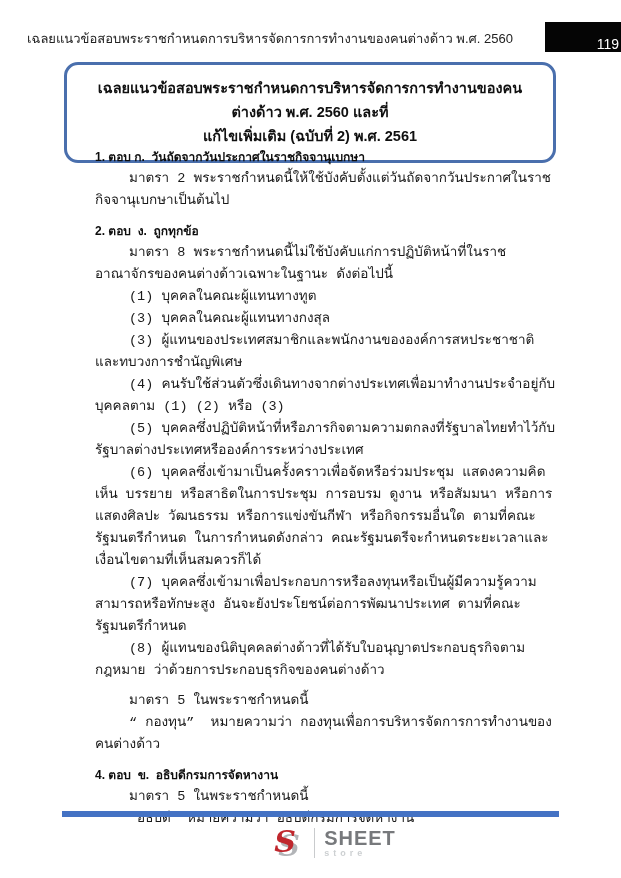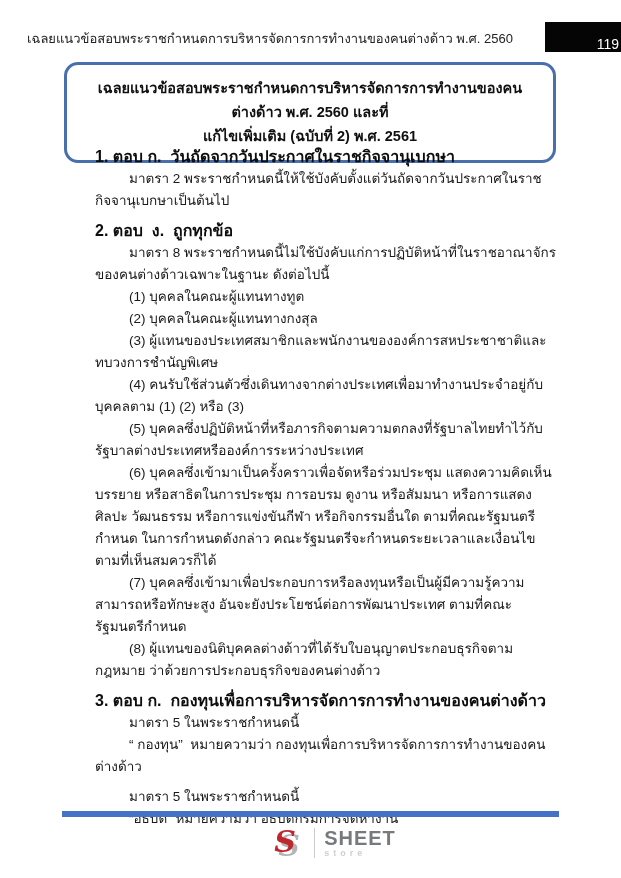--- a/index.html
+++ b/index.html
@@ -33,25 +33,25 @@
     text-align:center;font-weight:700;font-size:14.5px;line-height:24px;
     color:#101010;
   }
   
   .content{
     position:absolute;top:146px;left:95px;width:462px;
     font-size:13.5px;line-height:22px;color:#1a1a1a;
   }
   .question + .question{margin-top:8px;}
   .q-head{
-    font-weight:700;font-size:16px;color:#0d0d0d;
+    font-weight:700;font-size:12px;color:#0d0d0d;
     white-space:pre-wrap;
   }
   .q-para{
-    text-indent:34px;white-space:pre-wrap;
+    text-indent:34px;white-space:pre-wrap;font-family:Liberation Mono, monospace;
   }
   
   .footer-bar{
     position:absolute;top:811px;left:62px;width:497px;height:6px;
     background:#4472c4;
   }
   .footer-logo{
     position:absolute;top:824px;left:0;width:100%;
     display:flex;align-items:center;justify-content:center;
   }
@@ -94,34 +94,34 @@
 
   <div class="content" id="questions">
       <div class="question">
         <div class="q-head">1. ตอบ ก.  วันถัดจากวันประกาศในราชกิจจานุเบกษา</div>
         <div class="q-para">มาตรา 2 พระราชกำหนดนี้ให้ใช้บังคับตั้งแต่วันถัดจากวันประกาศในราชกิจจานุเบกษาเป็นต้นไป</div>
       </div>
       <div class="question">
         <div class="q-head">2. ตอบ  ง.  ถูกทุกข้อ</div>
         <div class="q-para">มาตรา 8 พระราชกำหนดนี้ไม่ใช้บังคับแก่การปฏิบัติหน้าที่ในราชอาณาจักรของคนต่างด้าวเฉพาะในฐานะ ดังต่อไปนี้</div>
         <div class="q-para">(1) บุคคลในคณะผู้แทนทางทูต</div>
-        <div class="q-para">(2) บุคคลในคณะผู้แทนทางกงสุล</div>
+        <div class="q-para">(3) บุคคลในคณะผู้แทนทางกงสุล</div>
         <div class="q-para">(3) ผู้แทนของประเทศสมาชิกและพนักงานขององค์การสหประชาชาติและทบวงการชำนัญพิเศษ</div>
         <div class="q-para">(4) คนรับใช้ส่วนตัวซึ่งเดินทางจากต่างประเทศเพื่อมาทำงานประจำอยู่กับบุคคลตาม (1) (2) หรือ (3)</div>
         <div class="q-para">(5) บุคคลซึ่งปฏิบัติหน้าที่หรือภารกิจตามความตกลงที่รัฐบาลไทยทำไว้กับรัฐบาลต่างประเทศหรือองค์การระหว่างประเทศ</div>
         <div class="q-para">(6) บุคคลซึ่งเข้ามาเป็นครั้งคราวเพื่อจัดหรือร่วมประชุม แสดงความคิดเห็น บรรยาย หรือสาธิตในการประชุม การอบรม ดูงาน หรือสัมมนา หรือการแสดงศิลปะ วัฒนธรรม หรือการแข่งขันกีฬา หรือกิจกรรมอื่นใด ตามที่คณะรัฐมนตรีกำหนด ในการกำหนดดังกล่าว คณะรัฐมนตรีจะกำหนดระยะเวลาและเงื่อนไขตามที่เห็นสมควรก็ได้</div>
         <div class="q-para">(7) บุคคลซึ่งเข้ามาเพื่อประกอบการหรือลงทุนหรือเป็นผู้มีความรู้ความสามารถหรือทักษะสูง อันจะยังประโยชน์ต่อการพัฒนาประเทศ ตามที่คณะรัฐมนตรีกำหนด</div>
         <div class="q-para">(8) ผู้แทนของนิติบุคคลต่างด้าวที่ได้รับใบอนุญาตประกอบธุรกิจตามกฎหมาย ว่าด้วยการประกอบธุรกิจของคนต่างด้าว</div>
       </div>
       <div class="question">
-        <div class="q-head">3. ตอบ ก.  กองทุนเพื่อการบริหารจัดการการทำงานของคนต่างด้าว</div>
         <div class="q-para">มาตรา 5 ในพระราชกำหนดนี้</div>
         <div class="q-para">“ กองทุน”  หมายความว่า กองทุนเพื่อการบริหารจัดการการทำงานของคนต่างด้าว</div>
       </div>
       <div class="question">
+        <div class="q-head">4. ตอบ  ข.  อธิบดีกรมการจัดหางาน</div>
         <div class="q-para">มาตรา 5 ในพระราชกำหนดนี้</div>
         <div class="q-para">“อธิบดี” หมายความว่า อธิบดีกรมการจัดหางาน</div>
       </div>
     </div>
 
   <div class="footer-bar"></div>
 
   <div class="footer-logo">
     <div class="s-icon">
       <span class="s-back">S</span>

